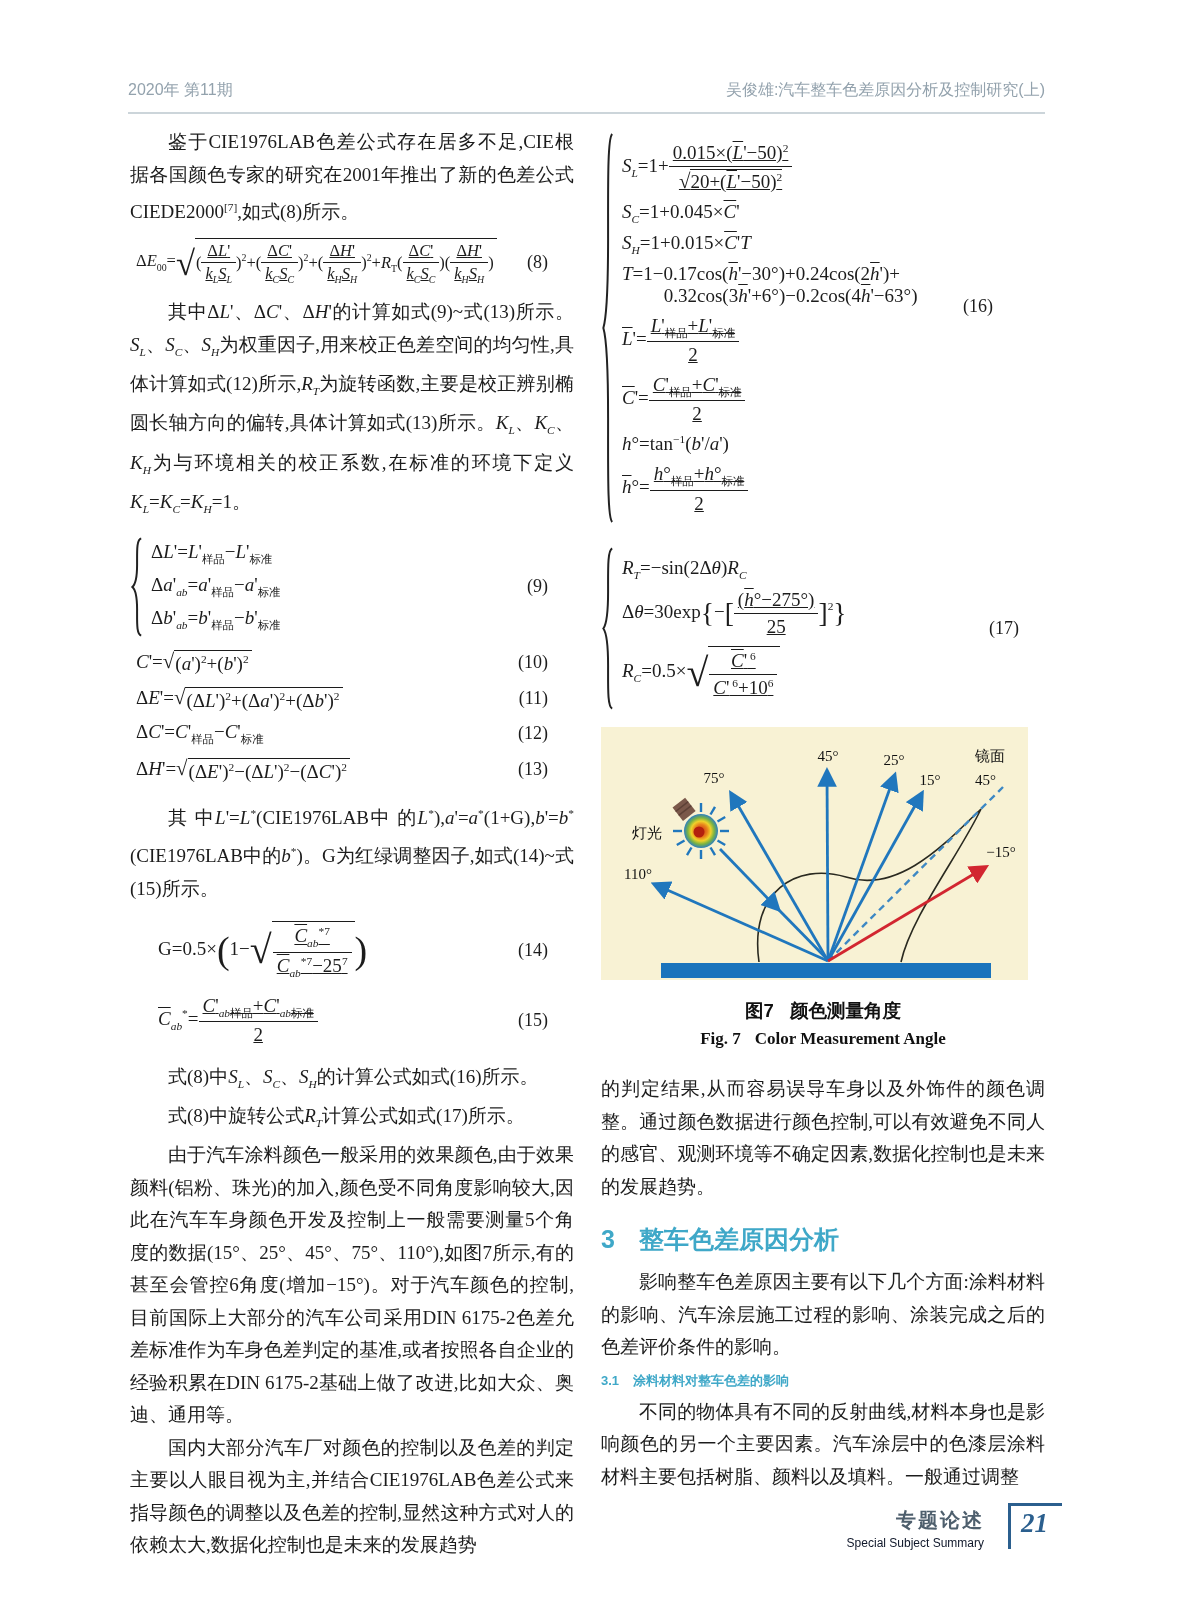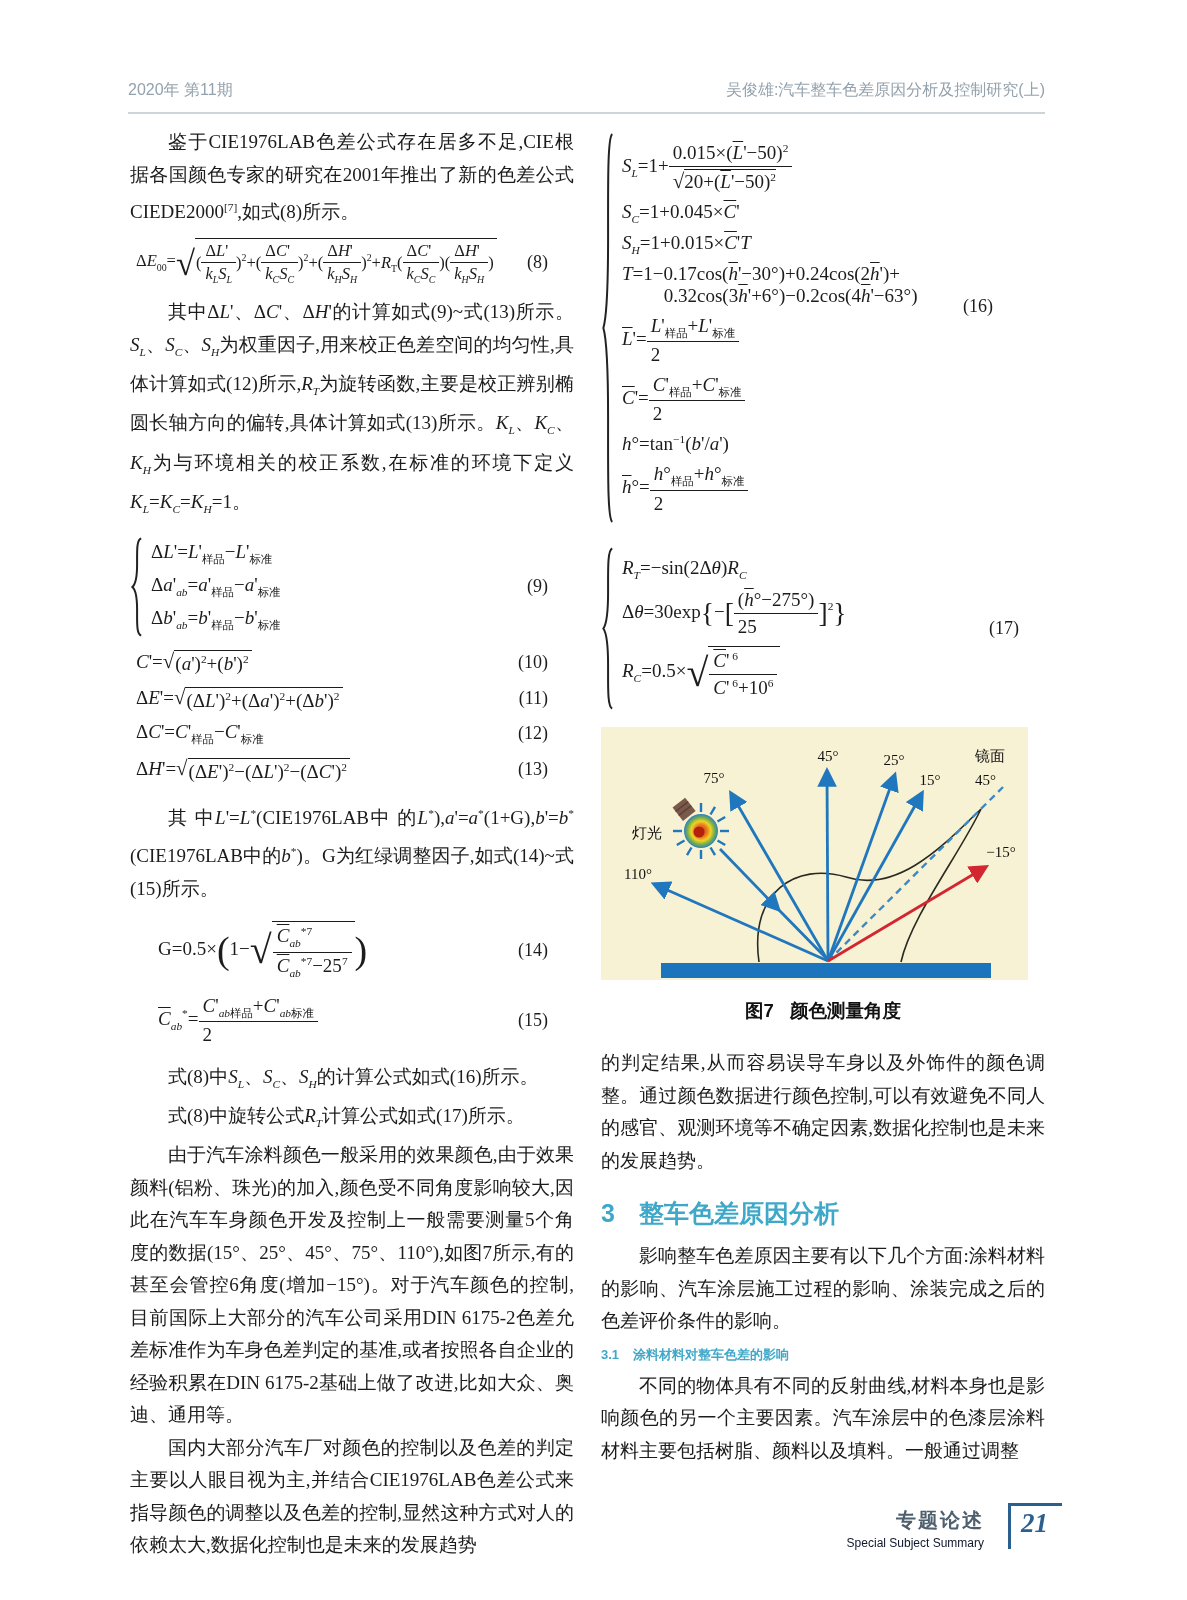--- a/index.html
+++ b/index.html
@@ -15,21 +15,21 @@
   .col{width:444px;}
   p.para{font-size:19px;line-height:32.5px;text-align:justify;margin:0;}
   .ind{text-indent:2em;}
   
   .eq{display:flex;align-items:center;margin:9px 0;font-size:19px;}
   .eq .fx{flex:1;padding-left:6px;}
   .eq .eqno{flex:0 0 auto;padding-right:26px;font-size:18px;}
   .eq i{font-family:"Liberation Serif",serif;}
   .eqsmall .fx{font-size:16.5px;}
   .row{display:block;margin:7px 0;}
-  .frac{display:inline-block;vertical-align:middle;text-align:left;line-height:1.25;}
+  .frac{display:inline-block;vertical-align:middle;text-align:center;line-height:1.25;text-decoration:underline;}
   .frac .num{display:block;border-bottom:1.5px solid currentColor;padding:0 4px 1px;}
   .frac .den{display:block;padding:1px 4px 0;}
   .ov{text-decoration:overline;}
   .sq{font-size:1.1em;}
   .sq2{font-size:2.1em;vertical-align:middle;line-height:0;}
   .rad{display:inline-block;vertical-align:middle;border-top:1.6px solid currentColor;padding:2px 3px 0 1px;}
   .radin{border-top:1.4px solid currentColor;padding-top:1px;}
   .big{font-size:1.45em;vertical-align:middle;line-height:0;}
   .bigg{font-size:2.0em;vertical-align:middle;line-height:0;}
   .ind2{display:inline-block;margin-left:2.2em;}
@@ -227,20 +227,23 @@
           <text x="374" y="34" font-size="15" text-anchor="start" fill="#111">镜面</text>
           <text x="374" y="58" font-size="15" text-anchor="start" fill="#111">45°</text>
           <text x="400" y="130" font-size="15" text-anchor="middle" fill="#111">−15°</text>
           <text x="46" y="111" font-size="15" text-anchor="middle" fill="#111">灯光</text>
         </svg>
 
         <figcaption>
           <div class="cap-zh">
             <span class="cl">图7</span><span>颜色测量角度</span>
           </div>
+          <div class="cap-en">
+            <span class="cl">Fig. 7</span><span>Color Measurement Angle</span>
+          </div>
         </figcaption>
       </figure>
 
       <p class="para" style="margin-top:24px;">的判定结果,从而容易误导车身以及外饰件的颜色调整。通过颜色数据进行颜色控制,可以有效避免不同人的感官、观测环境等不确定因素,数据化控制也是未来的发展趋势。</p>
 
       <h2 class="sec">
         <span class="no">3</span><span>整车色差原因分析</span>
       </h2>
 
       <p class="para ind">影响整车色差原因主要有以下几个方面:涂料材料的影响、汽车涂层施工过程的影响、涂装完成之后的色差评价条件的影响。</p>

